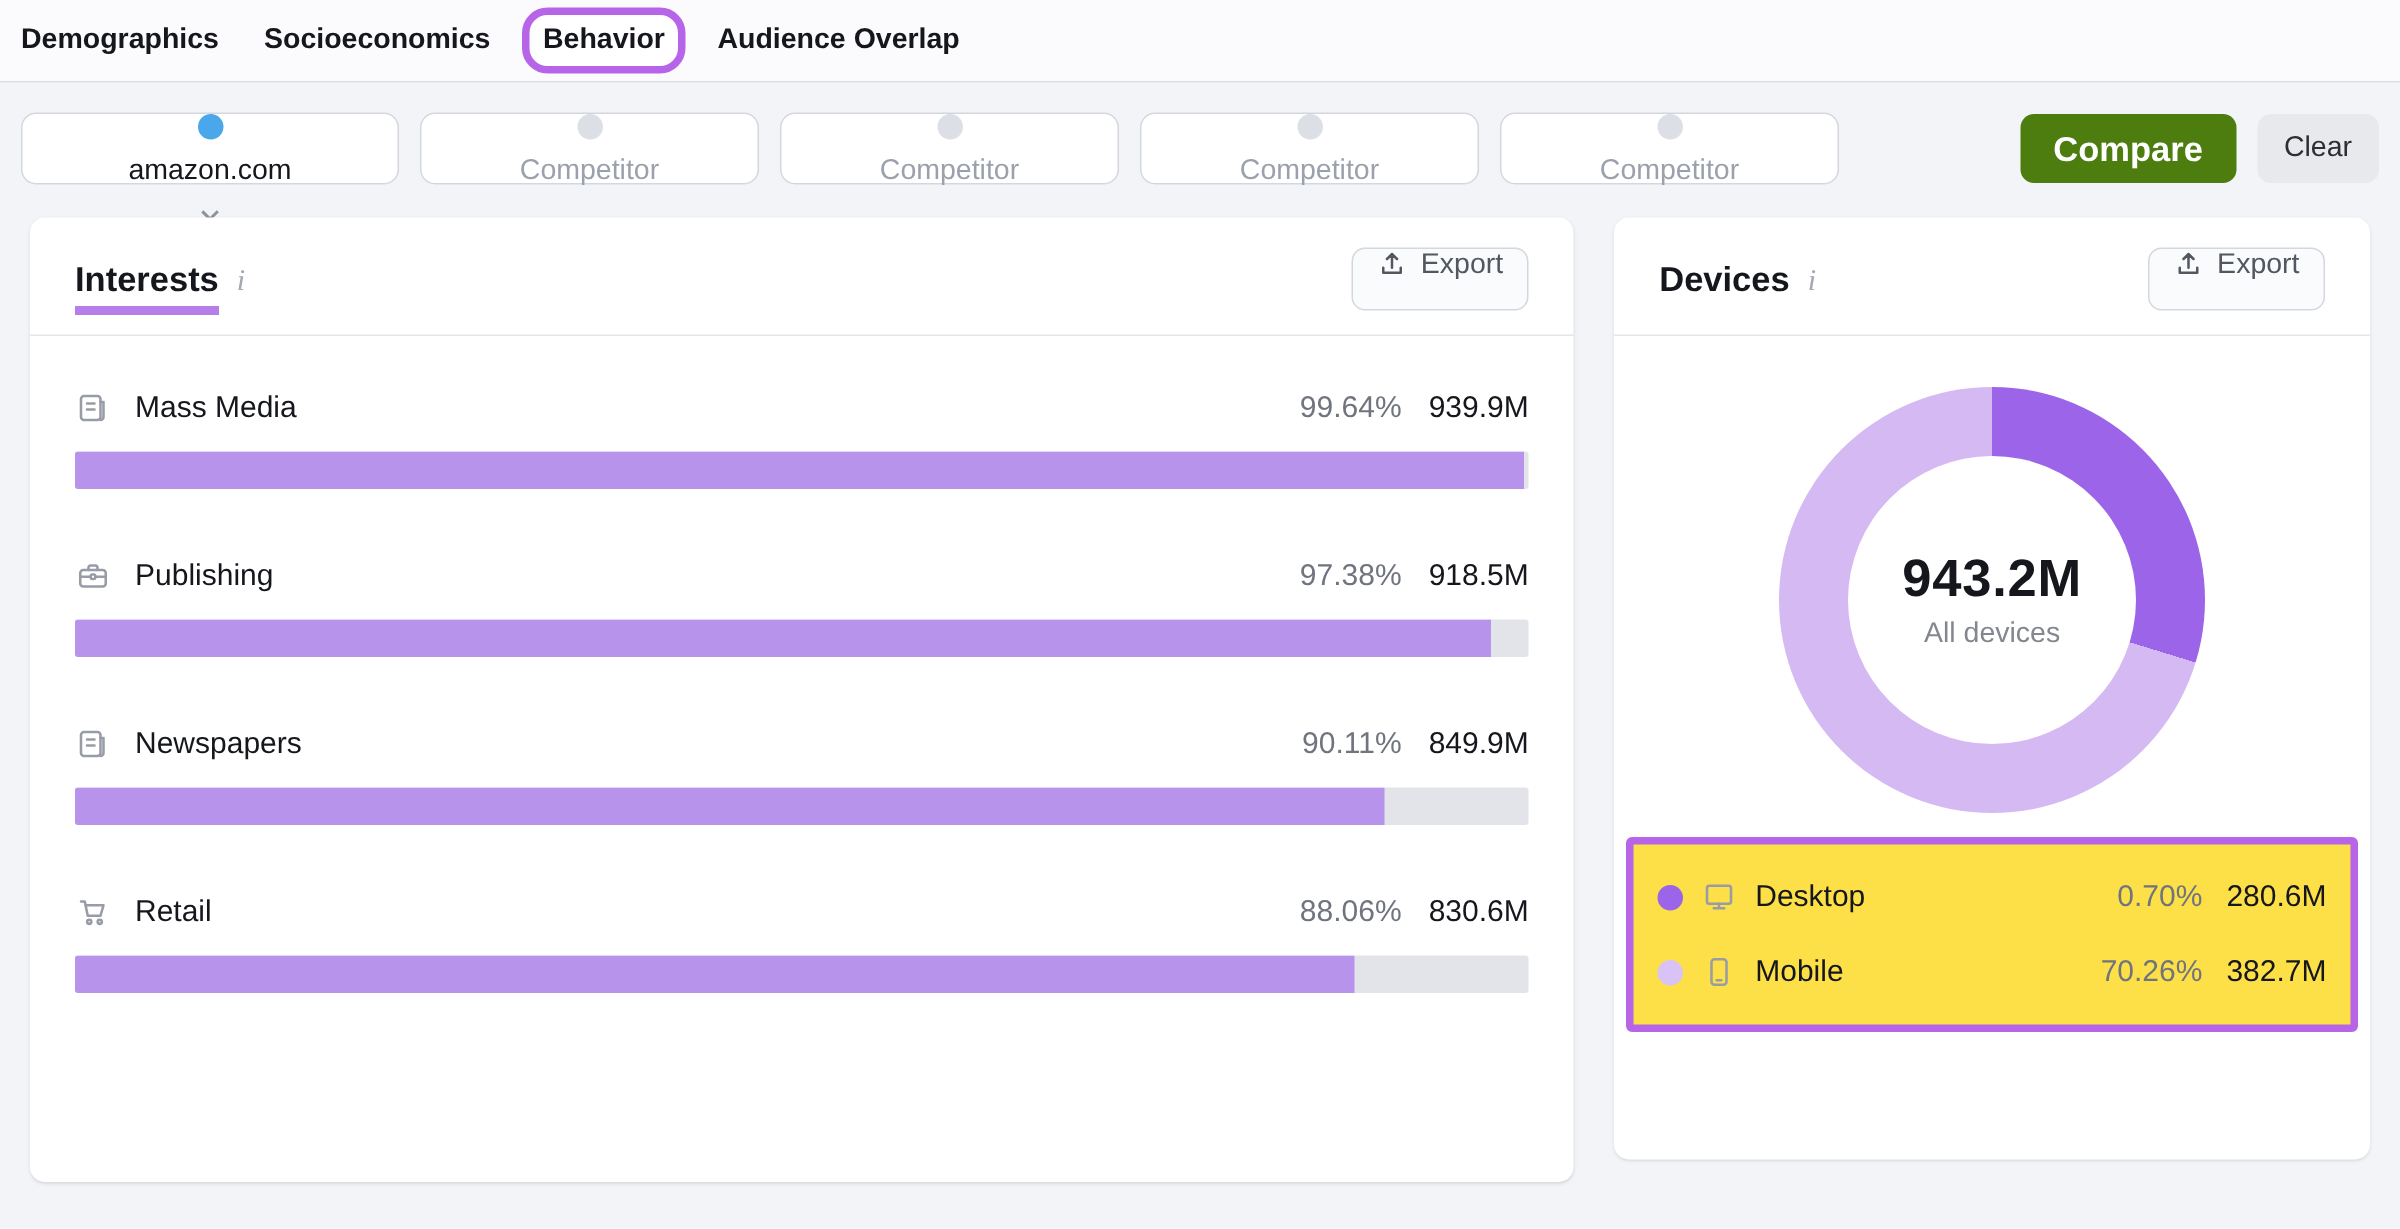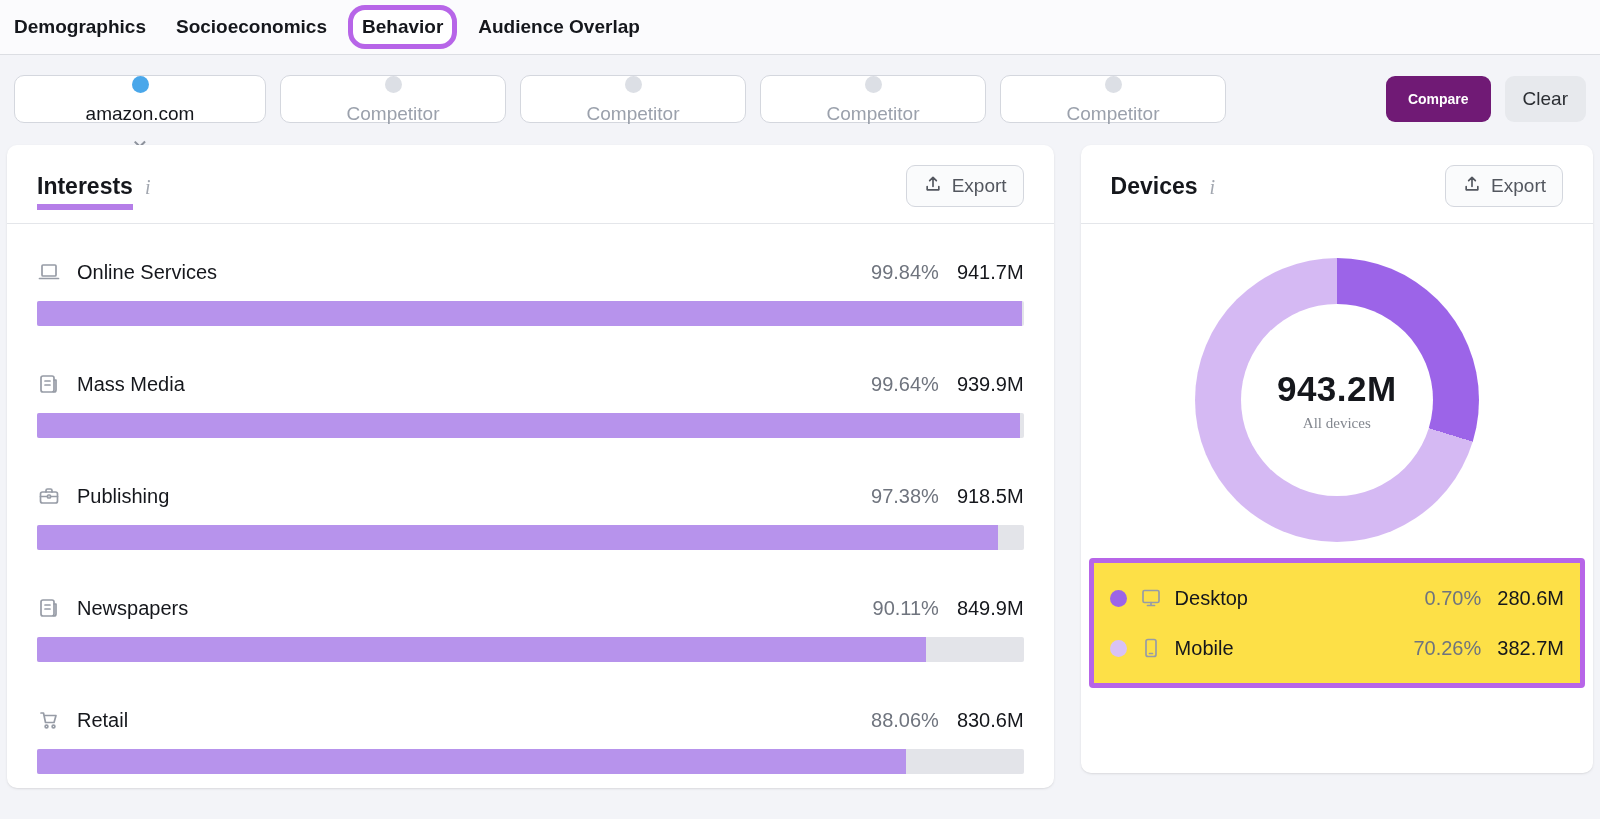--- a/index.html
+++ b/index.html
@@ -59,23 +59,23 @@
   .dot { width: 17px; height: 17px; border-radius: 50%; flex: 0 0 auto; }
   .dot-blue { background: #4aa7ea; }
   .dot-gray { background: #dcdfe5; }
   .domain-text { font-size: 19px; color: #15171c; flex: 1; }
   .placeholder-text { font-size: 19px; color: #9ba1ac; flex: 1; }
   .x-btn { font-size: 20px; color: #8d929c; cursor: pointer; line-height: 1; padding: 2px 4px; }
   .filters .spacer { flex: 1; }
   .btn-compare {
     height: 46px;
     padding: 0 22px;
-    background: #701a75;
+    background: #4d7c0f;
     color: #fff;
-    font-size: 14px;
+    font-size: 23px;
     font-weight: bold;
     border: none;
     border-radius: 9px;
     cursor: pointer;
     font-family: "Liberation Sans", sans-serif;
   }
   .btn-clear {
     height: 46px;
     padding: 0 18px;
     background: #e7e9ed;
@@ -84,21 +84,21 @@
     font-weight: 500;
     border: none;
     border-radius: 9px;
     cursor: pointer;
     font-family: "Liberation Sans", sans-serif;
   }
 
   
   .main {
     display: flex;
-    padding: 0 7px;
+    padding: 0 20px;
     gap: 27px;
     align-items: flex-start;
   }
   .card {
     background: #fff;
     border-radius: 10px;
     box-shadow: 0 1px 3px rgba(20,24,31,.08), 0 1px 1px rgba(20,24,31,.04);
   }
   .card-interests { width: 1058px; height: 643px; }
   .card-devices  { width: 518px;  height: 628px; }
@@ -124,21 +124,20 @@
     font-family: "Liberation Serif", serif;
     font-style: italic;
     font-size: 20px;
     color: #a2a7b0;
     margin-left: 12px;
     padding-top: 2px;
   }
   .card-header .spacer { flex: 1; }
   .btn-export {
     display: flex;
-    align-items: center;
     gap: 9px;
     height: 42px;
     padding: 0 16px;
     background: #fafbfc;
     border: 1px solid #d4d7de;
     border-radius: 9px;
     font-size: 19px;
     color: #53575f;
     cursor: pointer;
     font-family: "Liberation Sans", sans-serif;
@@ -186,21 +185,21 @@
     transform: translate(-50%,-50%);
     width: 192px; height: 192px;
     background: #fff;
     border-radius: 50%;
     display: flex;
     flex-direction: column;
     align-items: center;
     justify-content: center;
   }
   .donut-total { font-size: 35px; font-weight: bold; color: #15171c; letter-spacing: .5px; }
-  .donut-sub { font-size: 15px; color: #83878f; margin-top: 6px; font-family: Liberation Serif, serif; }
+  .donut-sub { font-size: 19px; color: #83878f; margin-top: 6px; }
 
   .legend-annotation {
     margin: 16px 8px 0 8px;
     border: 5px solid #b765e8;
     border-radius: 4px;
     background: #fde047;
     padding: 10px 16px;
   }
   .legend-row {
     display: flex;
@@ -269,37 +268,20 @@
           <svg class="icon-dark" width="20" height="20" viewBox="0 0 24 24">
             <path d="M12 15 V4 M8 8 L12 4 L16 8 M5 15 v4 h14 v-4"></path>
           </svg>
         </span>
         <span>Export</span>
       </button>
     </div>
 
     <div class="interest-list">
 
-      <div class="interest-row">
-        <div class="interest-row-top">
-          <span class="row-icon">
-            <svg class="icon" width="24" height="24" viewBox="0 0 24 24">
-                <rect x="5" y="5" width="14" height="11" rx="1"></rect>
-                <path d="M2.5 18.5 h19"></path>
-              </svg>
-          </span>
-          <span class="row-label">Online Services</span>
-          <div class="spacer"></div>
-          <span class="row-percent">99.84%</span>
-          <span class="row-value">941.7M</span>
-        </div>
-        <div class="bar-track">
-          <div class="bar-fill" style="width: 99.84%;"></div>
-        </div>
-      </div>
 
       <div class="interest-row">
         <div class="interest-row-top">
           <span class="row-icon">
             <svg class="icon" width="24" height="24" viewBox="0 0 24 24">
                 <rect x="4" y="4" width="13" height="16" rx="2"></rect>
                 <path d="M8 9 h5 M8 13 h5 M17 8 h2 v10 a2 2 0 0 1 -2 2"></path>
               </svg>
           </span>
           <span class="row-label">Mass Media</span>

